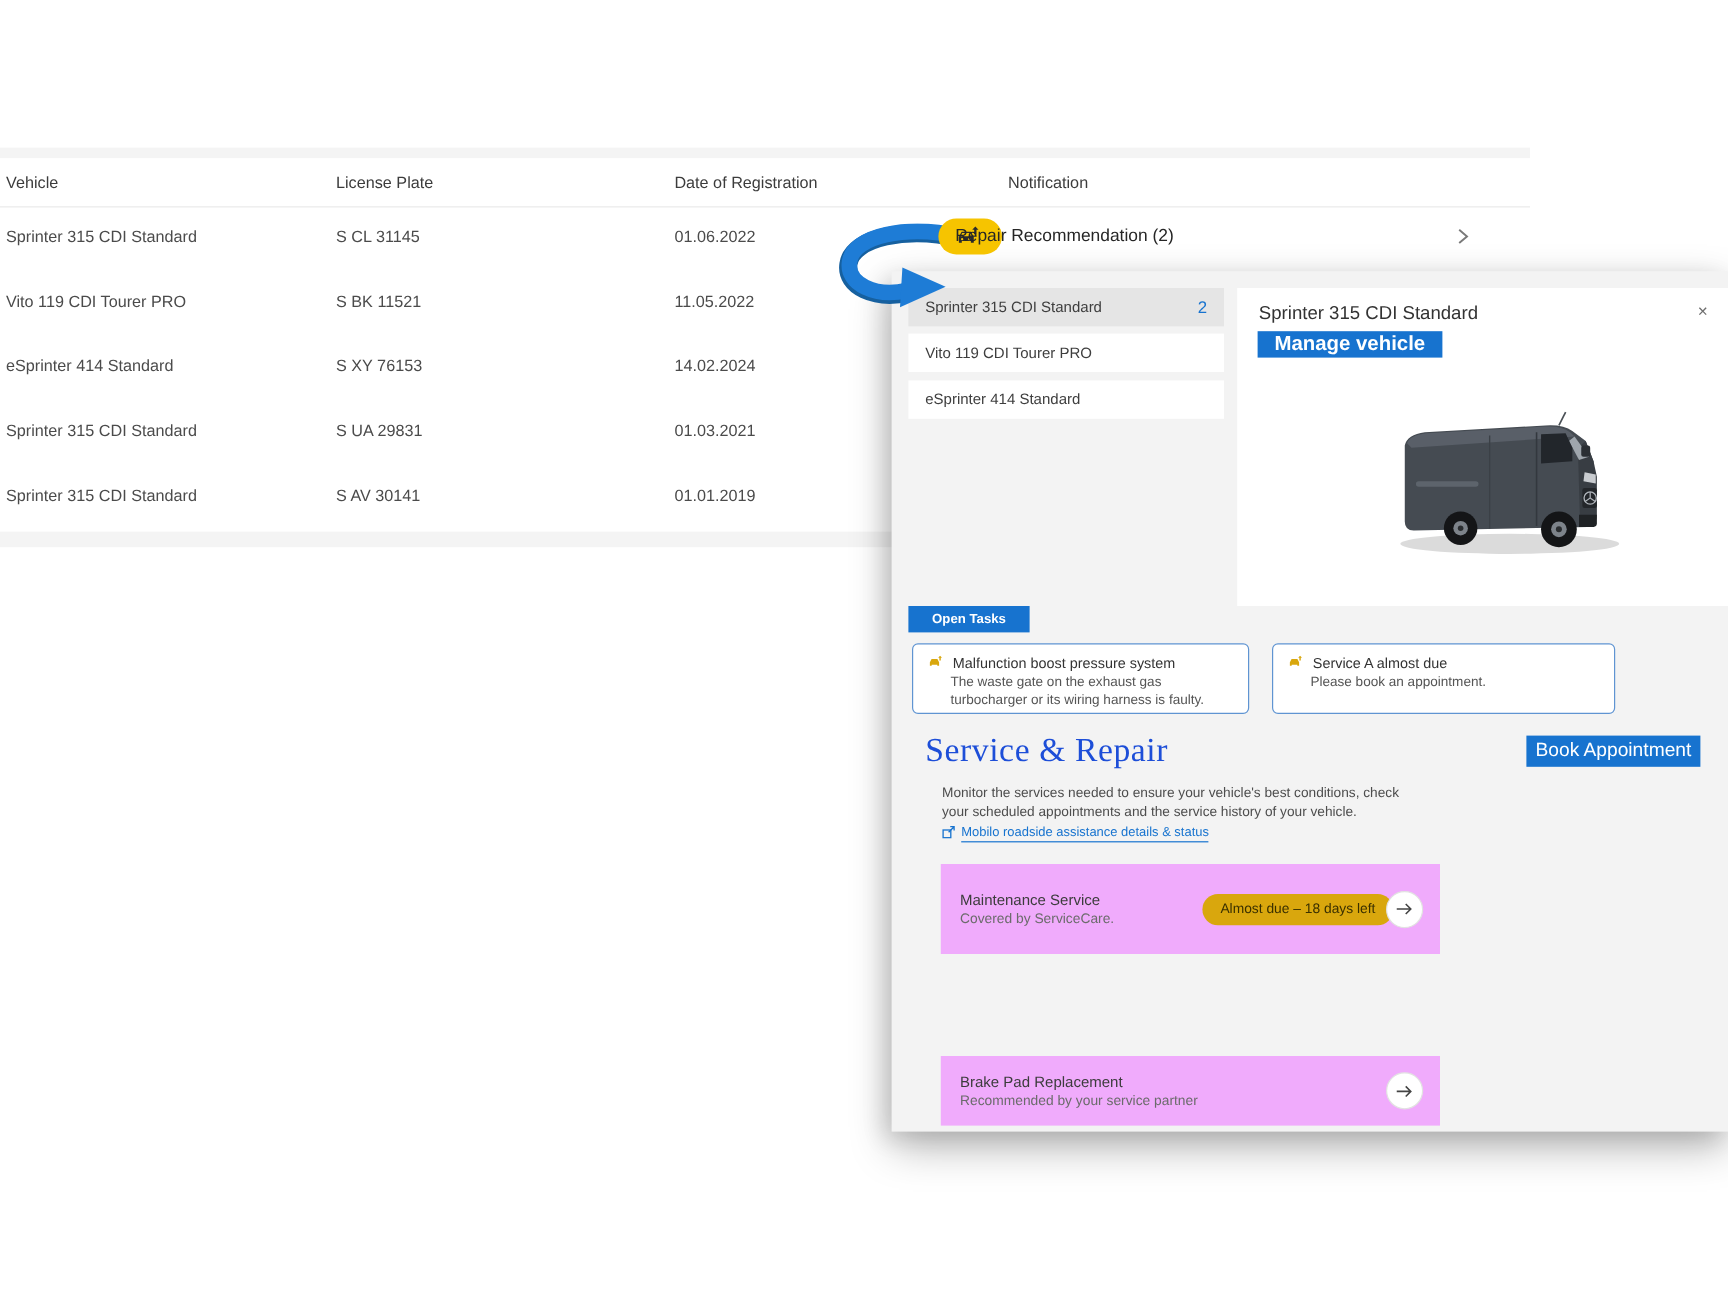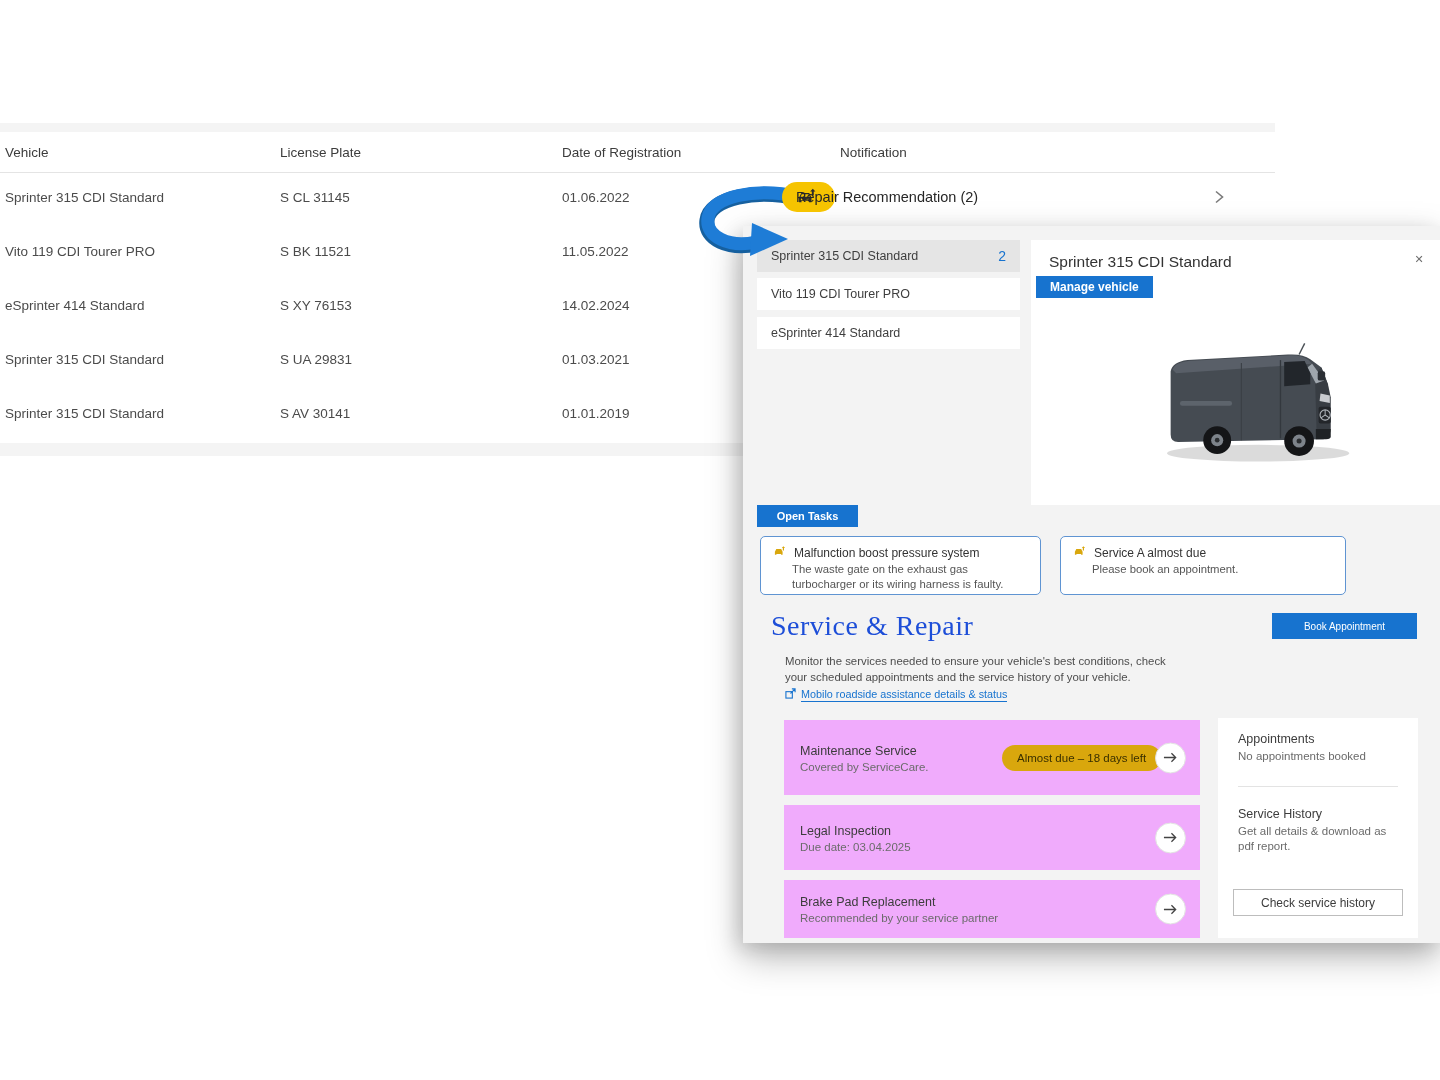--- a/index.html
+++ b/index.html
@@ -40,22 +40,22 @@
     display:flex;align-items:center;justify-content:space-between;
     padding:0 14px;box-sizing:border-box;cursor:pointer;
   }
   .veh-item .nm{font-size:12.5px;color:#3e3e3e;white-space:nowrap;}
   .veh-item.sel{background:#e5e5e5;}
   .veh-item .cnt{font-size:14px;color:#1773cf;}
   .vi0{top:14px;} .vi1{top:52px;} .vi2{top:91px;}
   .detail-card{position:absolute;left:288px;top:14px;right:0;height:265px;background:#fff;}
   .detail-title{position:absolute;left:18px;top:13px;font-size:15.5px;color:#333;}
   .manage-btn{
-    position:absolute;left:5px;top:36px;height:22px;padding:0 14px;
-    background:#1773cf;color:#fff;font-size:12px;font-weight:bold;
+    position:absolute;left:17px;top:36px;height:22px;padding:0 14px;
+    background:#1773cf;color:#fff;font-size:17px;font-weight:bold;
     display:flex;align-items:center;border:none;cursor:pointer;white-space:nowrap;
   }
   .close-x{position:absolute;right:12px;top:10px;width:18px;height:18px;display:flex;align-items:center;justify-content:center;
     color:#6e6e6e;font-size:11px;cursor:pointer;}
   .van-svg{position:absolute;left:108px;top:92px;width:242px;height:140px;}
   .opentasks-tab{
     position:absolute;left:14px;top:279px;width:101px;height:22px;background:#1773cf;
     color:#fff;font-size:11px;font-weight:bold;display:flex;align-items:center;justify-content:center;cursor:pointer;
   }
   .task-card{
@@ -69,21 +69,21 @@
   .task-desc{font-size:11.3px;color:#555;line-height:15px;margin:2px 0 0 19px;}
   .sr-title{
     position:absolute;left:28px;top:384px;
     font-family:"Liberation Serif", serif;font-size:28px;color:#1d4ed8;letter-spacing:.5px;
   }
   .sr-desc{position:absolute;left:42px;top:427px;width:392px;font-size:11.4px;line-height:16px;color:#4d4d4d;}
   .sr-link{position:absolute;left:42px;top:462px;display:flex;gap:5px;cursor:pointer;}
   .sr-link .txt{font-size:10.8px;color:#1773cf;border-bottom:1px solid #1773cf;padding-bottom:1px;}
   .book-btn{
     position:absolute;left:529px;top:387px;width:145px;height:26px;background:#1773cf;border:none;cursor:pointer;
-    color:#fff;font-size:10px;display:flex;align-items:center;justify-content:center;
+    color:#fff;font-size:16px;display:flex;align-items:center;justify-content:center;
   }
   .svc-card{position:absolute;left:41px;width:416px;background:#f0abfc;cursor:pointer;}
   .sc0{top:494px;height:75px;} .sc1{top:579px;height:65px;} .sc2{top:654px;height:58px;}
   .svc-text{position:absolute;left:16px;top:50%;transform:translateY(-50%);}
   .svc-title{font-size:12.5px;color:#3c3c3c;}
   .svc-sub{font-size:11.5px;color:#6b6b6b;margin-top:3px;}
   .due-badge{
     position:absolute;left:218px;top:50%;transform:translateY(-50%);
     height:26px;padding:0 15px;border-radius:13px;background:#d9a70d;
     display:flex;align-items:center;font-size:11.5px;color:#3a3000;white-space:nowrap;
@@ -271,46 +271,27 @@
       <div class="svc-sub">Covered by ServiceCare.</div>
     </div>
     <div class="due-badge">Almost due – 18 days left</div>
     <div class="go-circle">
       <svg width="15" height="12" viewBox="0 0 16 12">
         <path d="M1,6 h12 M9,1.5 L13.5,6 L9,10.5" fill="none" stroke="#444" stroke-width="1.4"></path>
       </svg>
     </div>
   </div>
 
-  <div class="svc-card sc1">
-    <div class="svc-text">
-      <div class="svc-title">Legal Inspection</div>
-      <div class="svc-sub">Due date: 03.04.2025</div>
-    </div>
-    <div class="go-circle">
-      <svg width="15" height="12" viewBox="0 0 16 12">
-        <path d="M1,6 h12 M9,1.5 L13.5,6 L9,10.5" fill="none" stroke="#444" stroke-width="1.4"></path>
-      </svg>
-    </div>
-  </div>
 
   <div class="svc-card sc2">
     <div class="svc-text">
       <div class="svc-title">Brake Pad Replacement</div>
       <div class="svc-sub">Recommended by your service partner</div>
     </div>
     <div class="go-circle">
       <svg width="15" height="12" viewBox="0 0 16 12">
         <path d="M1,6 h12 M9,1.5 L13.5,6 L9,10.5" fill="none" stroke="#444" stroke-width="1.4"></path>
       </svg>
     </div>
   </div>
 
-  <div class="side-card">
-    <div class="side-block-title">Appointments</div>
-    <div class="side-block-sub">No appointments booked</div>
-    <hr class="side-divider">
-    <div class="side-block-title">Service History</div>
-    <div class="side-block-sub" style="width:150px;">Get all details &amp; download as pdf report.</div>
-    <button class="check-btn">Check service history</button>
-  </div>
 
 </div>
 
 </body></html>

